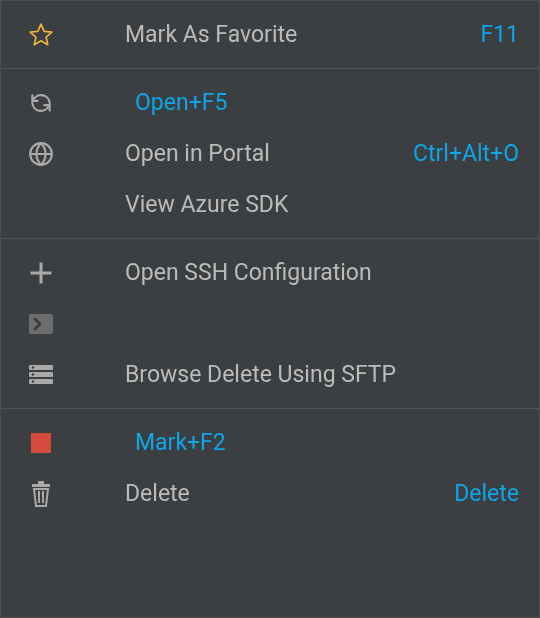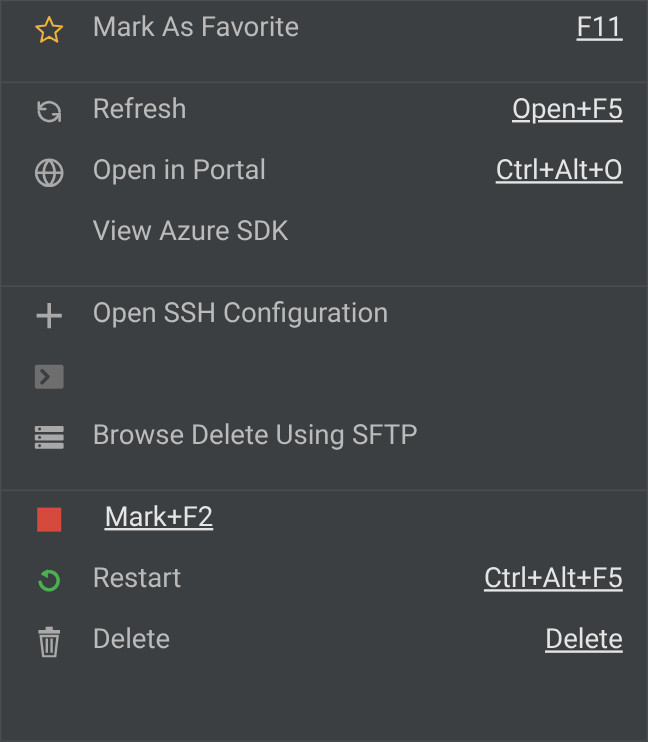--- a/index.html
+++ b/index.html
@@ -9,41 +9,42 @@
       background: #3c3f41;
       font-family: -apple-system, "Segoe UI", Roboto, Arial, sans-serif;
       font-size: 23px;
       color: #bababa;
       overflow: hidden;
       border: 1px solid #4c4e50;
     }
     .menu { display: flex; flex-direction: column; padding: 8px 0; }
     .menu-item {
       display: flex;
-      align-items: flex-start;
+      align-items: center;
       height: 51px;
       padding: 0 20px 0 24px;
       cursor: pointer;
       white-space: nowrap;
+      gap: 48px;
     }
     .separator {
       border-top: 1px solid #505354;
       margin: 8px 0;
     }
     .icon-slot {
       width: 32px;
       height: 32px;
       display: flex;
       align-items: center;
       justify-content: center;
       flex-shrink: 0;
       margin-right: 20px;
     }
     .label { flex: 1; color: #bbbbbb; }
-    .shortcut { color: #e5e5e5; margin-left: 10px; text-decoration: underline; }
+    .shortcut { color: #0ea5e9; margin-left: 10px; }
     svg { display: block; }
   </style>
 </head>
 <body>
 
 <div class="menu">
 
   <div class="menu-item">
     <span class="icon-slot">
       <svg width="26" height="26" viewBox="0 0 24 24">
@@ -58,21 +59,20 @@
 
   <div class="menu-item">
     <span class="icon-slot">
       <svg width="26" height="26" viewBox="0 0 24 24">
         <path d="M4 5 v5 h5" fill="none" stroke="#a9a9a9" stroke-width="2" stroke-linecap="round"></path>
         <path d="M4.5 10 A8 8 0 0 1 20 12" fill="none" stroke="#a9a9a9" stroke-width="2" stroke-linecap="round"></path>
         <path d="M20 19 v-5 h-5" fill="none" stroke="#a9a9a9" stroke-width="2" stroke-linecap="round"></path>
         <path d="M19.5 14 A8 8 0 0 1 4 12" fill="none" stroke="#a9a9a9" stroke-width="2" stroke-linecap="round"></path>
       </svg>
     </span>
-    <span class="label">Refresh</span>
     <span class="shortcut">Open+F5</span>
   </div>
 
   <div class="menu-item">
     <span class="icon-slot">
       <svg width="26" height="26" viewBox="0 0 24 24">
         <circle cx="12" cy="12" r="10" fill="none" stroke="#a9a9a9" stroke-width="2"></circle>
         <path d="M12 2 a14 14 0 0 0 0 20 M12 2 a14 14 0 0 1 0 20 M2 12 H22" fill="none" stroke="#a9a9a9" stroke-width="2"></path>
       </svg>
     </span>
@@ -127,30 +127,20 @@
 
   <div class="menu-item">
     <span class="icon-slot">
       <svg width="22" height="22" viewBox="0 0 22 22">
         <rect x="1" y="1" width="20" height="20" fill="#d44b3d"></rect>
       </svg>
     </span>
     <span class="shortcut">Mark+F2</span>
   </div>
 
-  <div class="menu-item">
-    <span class="icon-slot">
-      <svg width="26" height="26" viewBox="0 0 24 24">
-        <path d="M5 13 a7 7 0 1 0 2.5 -6.5" fill="none" stroke="#4caf50" stroke-width="2.6" stroke-linecap="round"></path>
-        <path d="M11 3 L5.5 7 L11 10 Z" fill="#4caf50"></path>
-      </svg>
-    </span>
-    <span class="label">Restart</span>
-    <span class="shortcut">Ctrl+Alt+F5</span>
-  </div>
 
   <div class="menu-item">
     <span class="icon-slot">
       <svg width="24" height="26" viewBox="0 0 24 26">
         <rect x="3" y="3" width="18" height="3" fill="#a9a9a9"></rect>
         <rect x="9" y="0" width="6" height="3" fill="#a9a9a9"></rect>
         <path d="M5 8 L7 25 H17 L19 8 Z" fill="none" stroke="#a9a9a9" stroke-width="2"></path>
         <path d="M10 10 v12 M14 10 v12" stroke="#a9a9a9" stroke-width="2"></path>
       </svg>
     </span>

